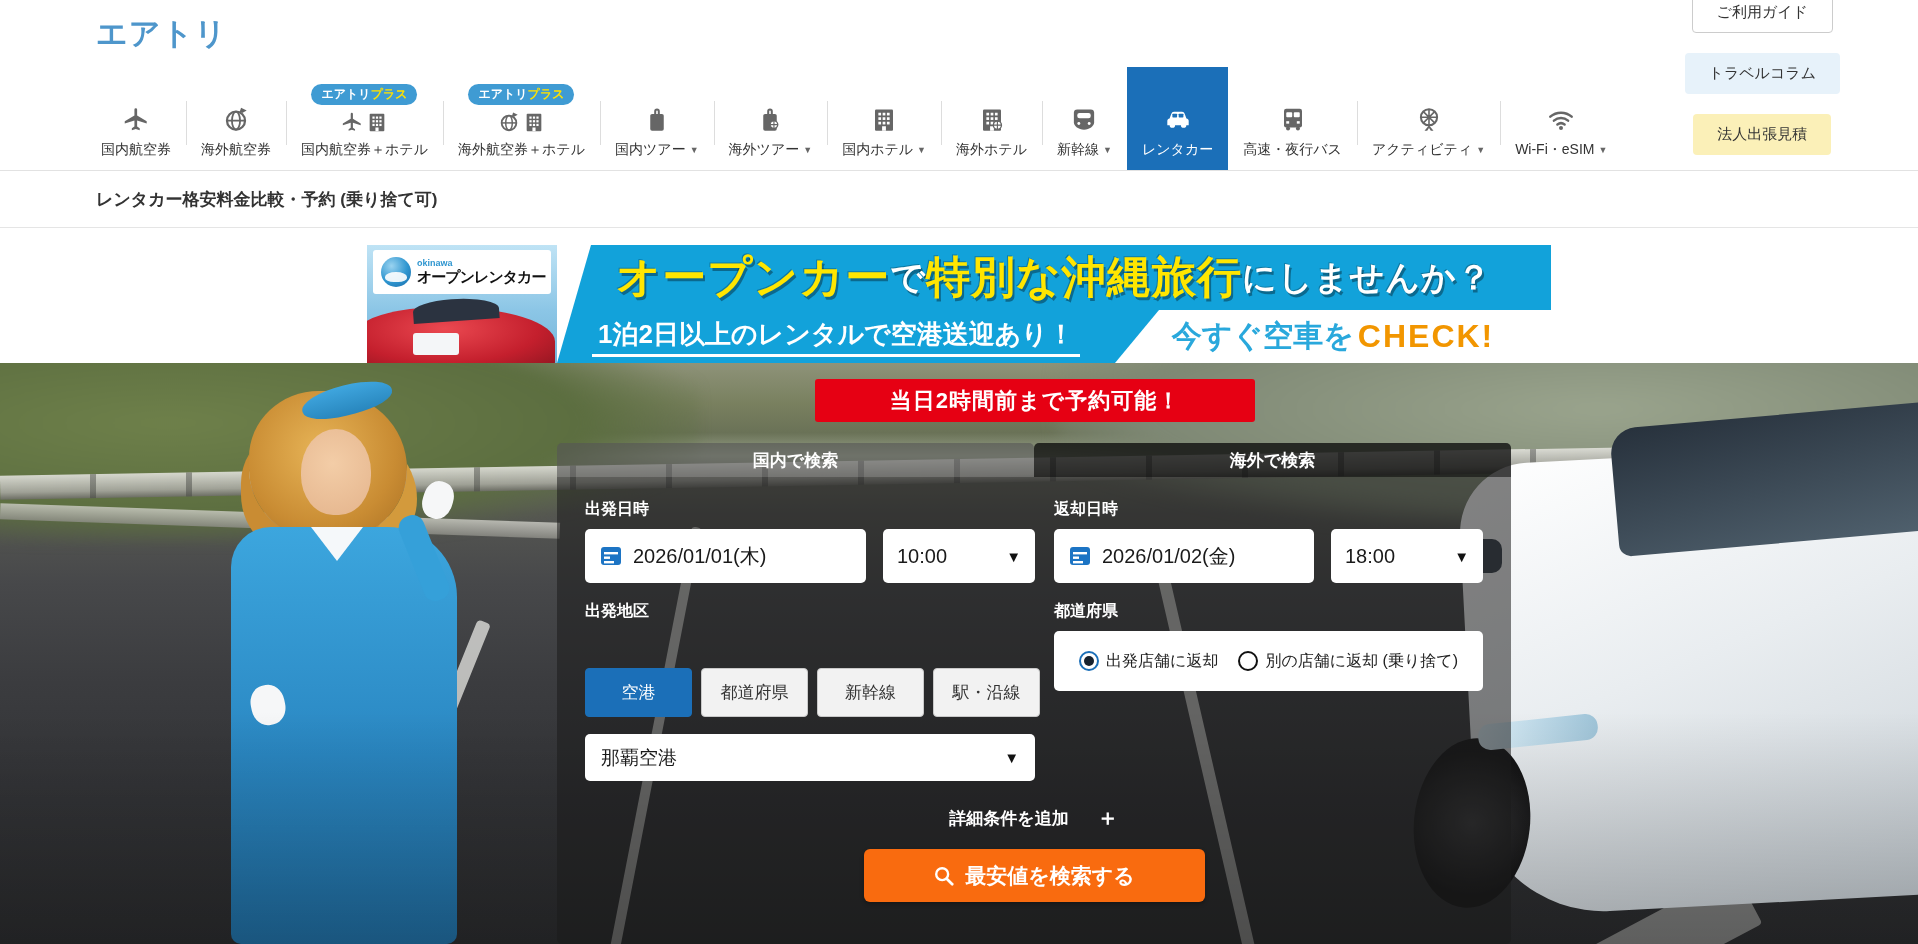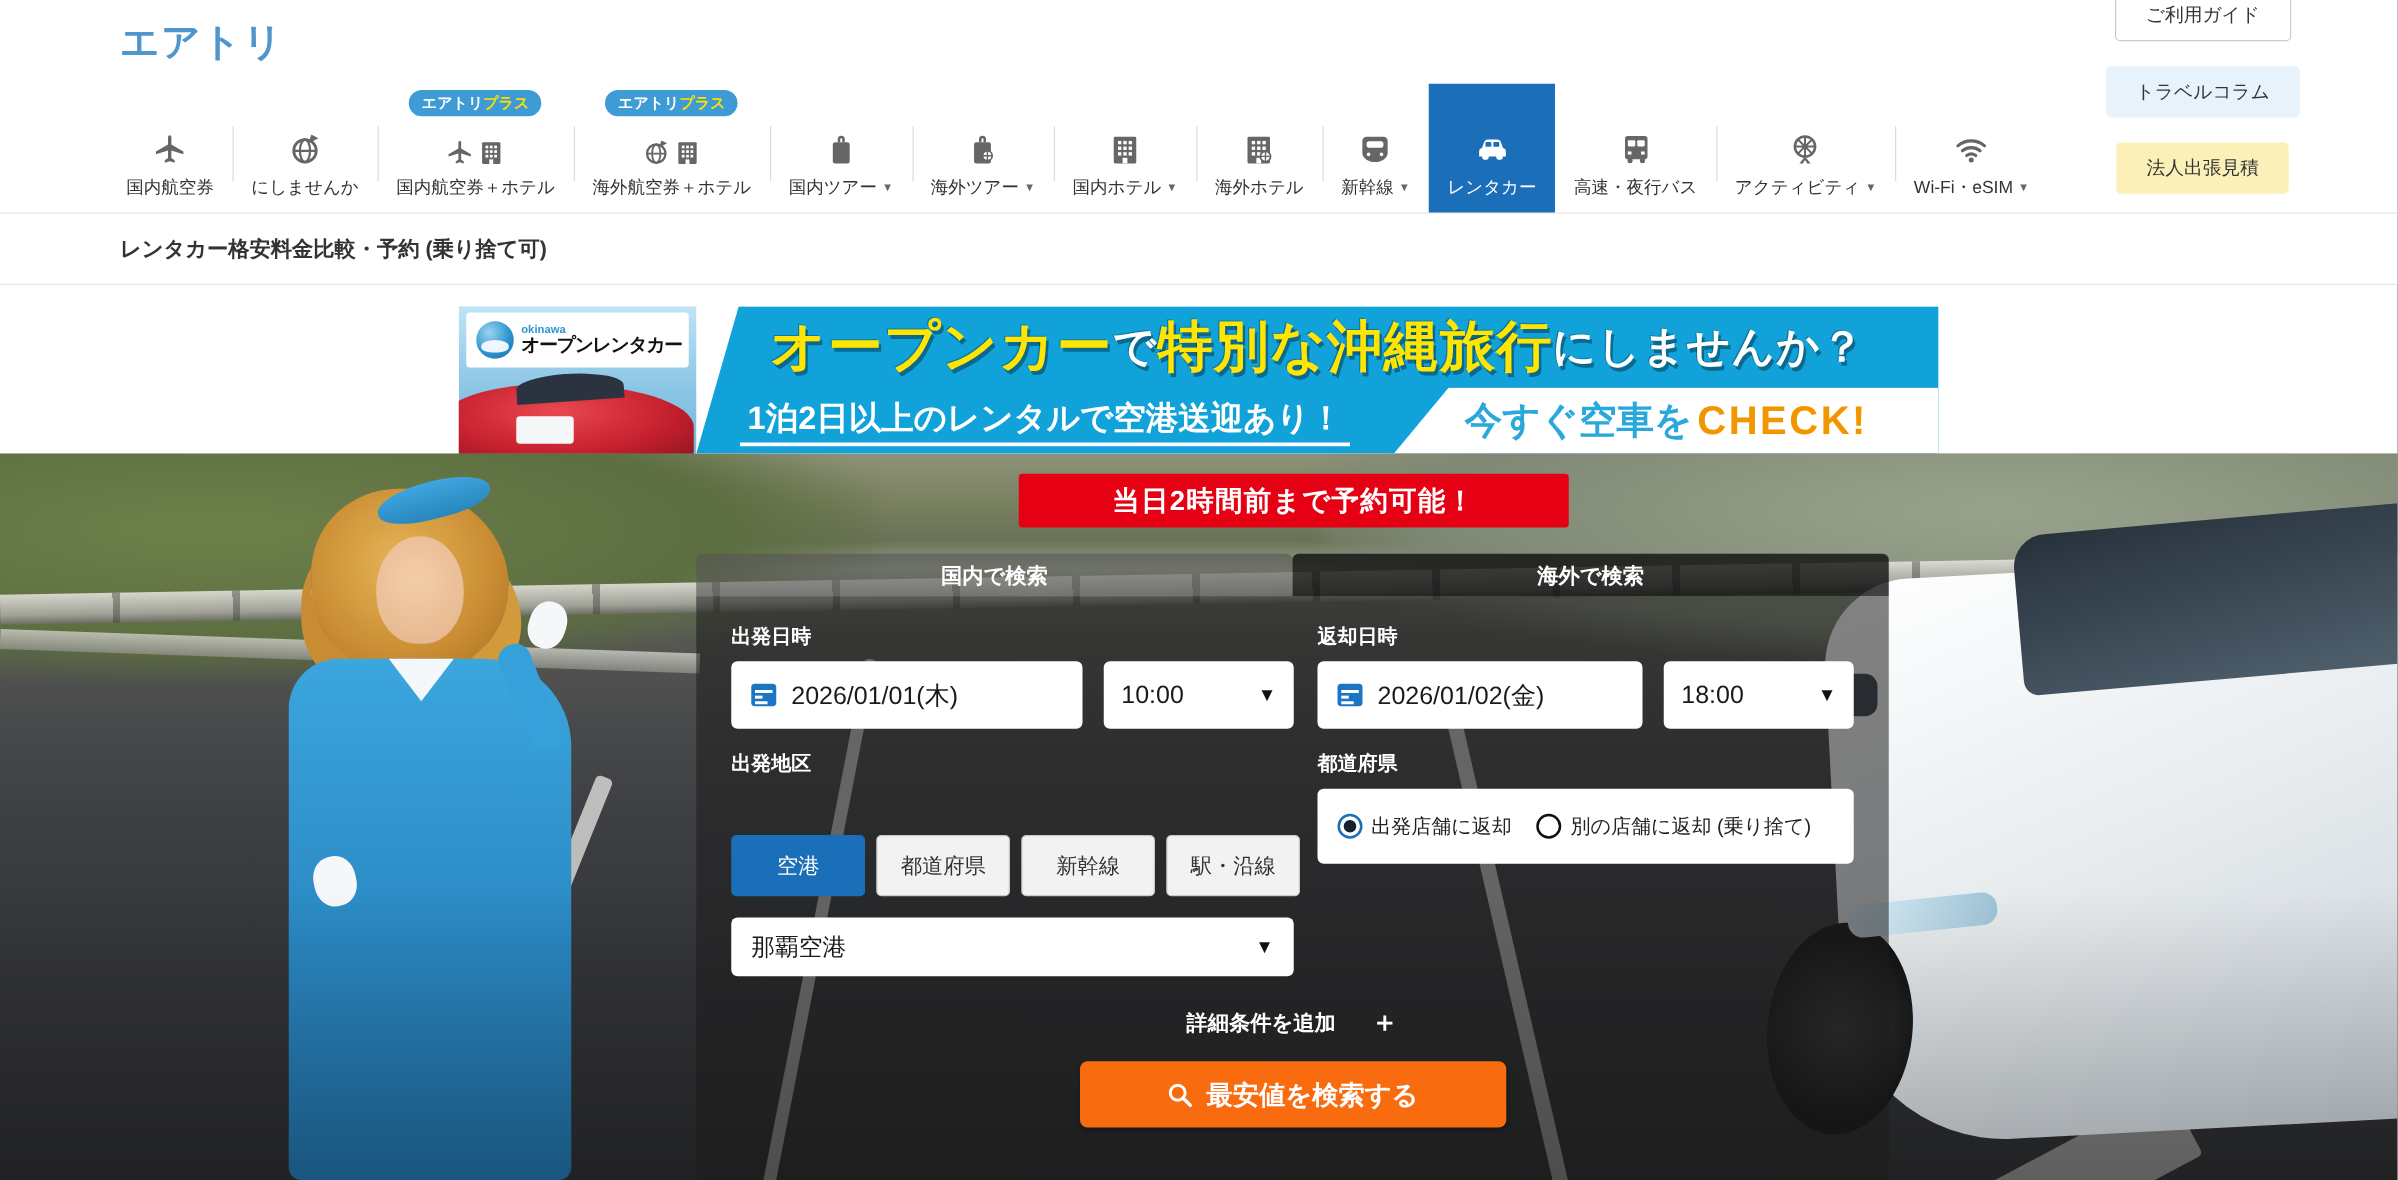--- a/index.html
+++ b/index.html
@@ -24,21 +24,21 @@
   .nav-item { position:relative; display:flex; flex-direction:column; align-items:center; justify-content:flex-end; padding:0 15px 11px; color:#666; cursor:pointer; }
   .nav-item + .nav-item::before { content:""; position:absolute; left:0; top:34px; height:44px; width:1px; background:#ddd; }
   .nav-label { margin-top:8px; font-size:14px; color:#333; white-space:nowrap; display:flex; align-items:center; gap:4px; }
   .nav-caret { font-size:9px; color:#666; }
   .nav-item.active { background:#1b6fb8; color:#fff; }
   .nav-item.active .nav-label { color:#fff; }
   .nav-item.active::before, .nav-item.active + .nav-item::before { display:none; }
   .nicon { width:30px; height:27px; fill:currentColor; }
   .nicon.sm { width:22px; height:22px; }
   .icon-row { display:flex; align-items:flex-end; gap:3px; height:27px; }
-  .plus-badge { position:absolute; top:5px; left:50%; transform:translateX(-50%); background:#3f9bd3; border-radius:11px; padding:2px 10px; font-size:12px; font-weight:bold; color:#fff; white-space:nowrap; }
+  .plus-badge { position:absolute; top:17px; left:50%; transform:translateX(-50%); background:#3f9bd3; border-radius:11px; padding:2px 10px; font-size:12px; font-weight:bold; color:#fff; white-space:nowrap; }
   .plus-badge .b2 { color:#ffe100; }
 
   
   .breadcrumb { height:57px; display:flex; align-items:center; padding:0 96px; border-bottom:1px solid #e5e5e5; background:#fff; }
   .crumb-title { font-size:17px; font-weight:bold; color:#333; }
 
   
   .banner { width:1184px; height:118px; margin:17px auto 0; display:flex; position:relative; overflow:hidden; cursor:pointer; }
   .banner-photo { width:190px; height:100%; position:relative; background:linear-gradient(180deg,#bfe3f5,#8cc6e6 55%,#74b5d9); flex:none; }
   .logo-box { position:absolute; top:5px; left:6px; right:6px; height:44px; background:#fff; border-radius:3px; display:flex; align-items:center; gap:6px; padding:0 8px; }
@@ -113,21 +113,21 @@
   .input-row { display:flex; gap:17px; }
   .input { background:#fff; border-radius:5px; height:54px; display:flex; align-items:center; padding:0 14px; cursor:pointer; }
   .date-input { flex:1; gap:10px; font-size:20px; color:#1a1a1a; }
   .time-input { width:152px; justify-content:space-between; font-size:20px; color:#1a1a1a; }
   .caret-dn { font-size:15px; color:#111; }
   .cal-icon { width:24px; height:24px; flex:none; }
   .row2 { margin-top:18px; }
   .area-btns { display:flex; gap:9px; }
   .abtn { height:49px; min-width:107px; padding:0 18px; display:flex; align-items:center; justify-content:center; font-size:17px; border-radius:4px; cursor:pointer; background:#f2f2f2; border:1px solid #c9c9c9; color:#333; white-space:nowrap;margin-top:37px; }
   .abtn.active { background:#1b6fb8; border-color:#1b6fb8; color:#fff; }
-  .radio-panel { background:#fff; border-radius:5px; height:60px; display:flex; align-items:center; padding:0 16px; gap:20px; }
+  .radio-panel { background:#fff; border-radius:5px; height:60px; display:flex; align-items:center; padding:0 16px; gap:20px;justify-content:center; }
   .radio-opt { display:flex; align-items:center; gap:7px; cursor:pointer; white-space:nowrap; font-size:16px; color:#222; }
   .rdot { width:20px; height:20px; border-radius:50%; flex:none; position:relative; background:#fff; }
   .rdot.sel { border:2px solid #1b6fb8; }
   .rdot.sel::after { content:""; position:absolute; left:3px; top:3px; width:10px; height:10px; border-radius:50%; background:#17222e; }
   .rdot.unsel { border:2px solid #111; }
   .select-row { margin-top:17px; }
   .select { width:450px; height:47px; background:#fff; border-radius:5px; display:flex; align-items:center; justify-content:space-between; padding:0 16px; font-size:19px; color:#1a1a1a; cursor:pointer; }
   .detail-row { margin-top:22px; display:flex; align-items:center; justify-content:center; gap:28px; color:#fff; font-size:17px; font-weight:bold; cursor:pointer; }
   .plus-glyph { font-size:22px; font-weight:bold; }
   .search-btn-row { margin-top:16px; display:flex; justify-content:center; }
@@ -171,21 +171,21 @@
         </svg>
       <span class="nav-label">国内航空券</span>
     </div>
     <div class="nav-item">
       <svg class="nicon" viewBox="0 0 24 24">
           <circle cx="12" cy="13" r="8" fill="none" stroke="currentColor" stroke-width="2"></circle>
           <ellipse cx="12" cy="13" rx="3.6" ry="8" fill="none" stroke="currentColor" stroke-width="1.6"></ellipse>
           <path d="M4.2 13h15.6" stroke="currentColor" stroke-width="1.6"></path>
           <path d="M16.5 1.5l5 2.5-4 2.2-2.2-1z"></path>
         </svg>
-      <span class="nav-label">にしませんか</span>
+      <span class="nav-label">海外航空券</span>
     </div>
     <div class="nav-item">
       <span class="plus-badge"><span>エアトリ</span><span class="b2">プラス</span></span>
       <span class="icon-row">
         <svg class="nicon sm" viewBox="0 0 24 24">
             <path d="M21.5 15.5v-2l-8.5-5V3.2a1.2 1.2 0 0 0-2.4 0v5.3l-8.6 5v2l8.6-2.7v5.4l-2.3 1.6v1.7l3.5-1 3.5 1v-1.7l-2.3-1.6v-5.4z"></path>
           </svg>
         <svg class="nicon sm" viewBox="0 0 24 24">
             <rect x="4" y="3" width="16" height="19" rx="1"></rect>
             <g fill="#fff">

